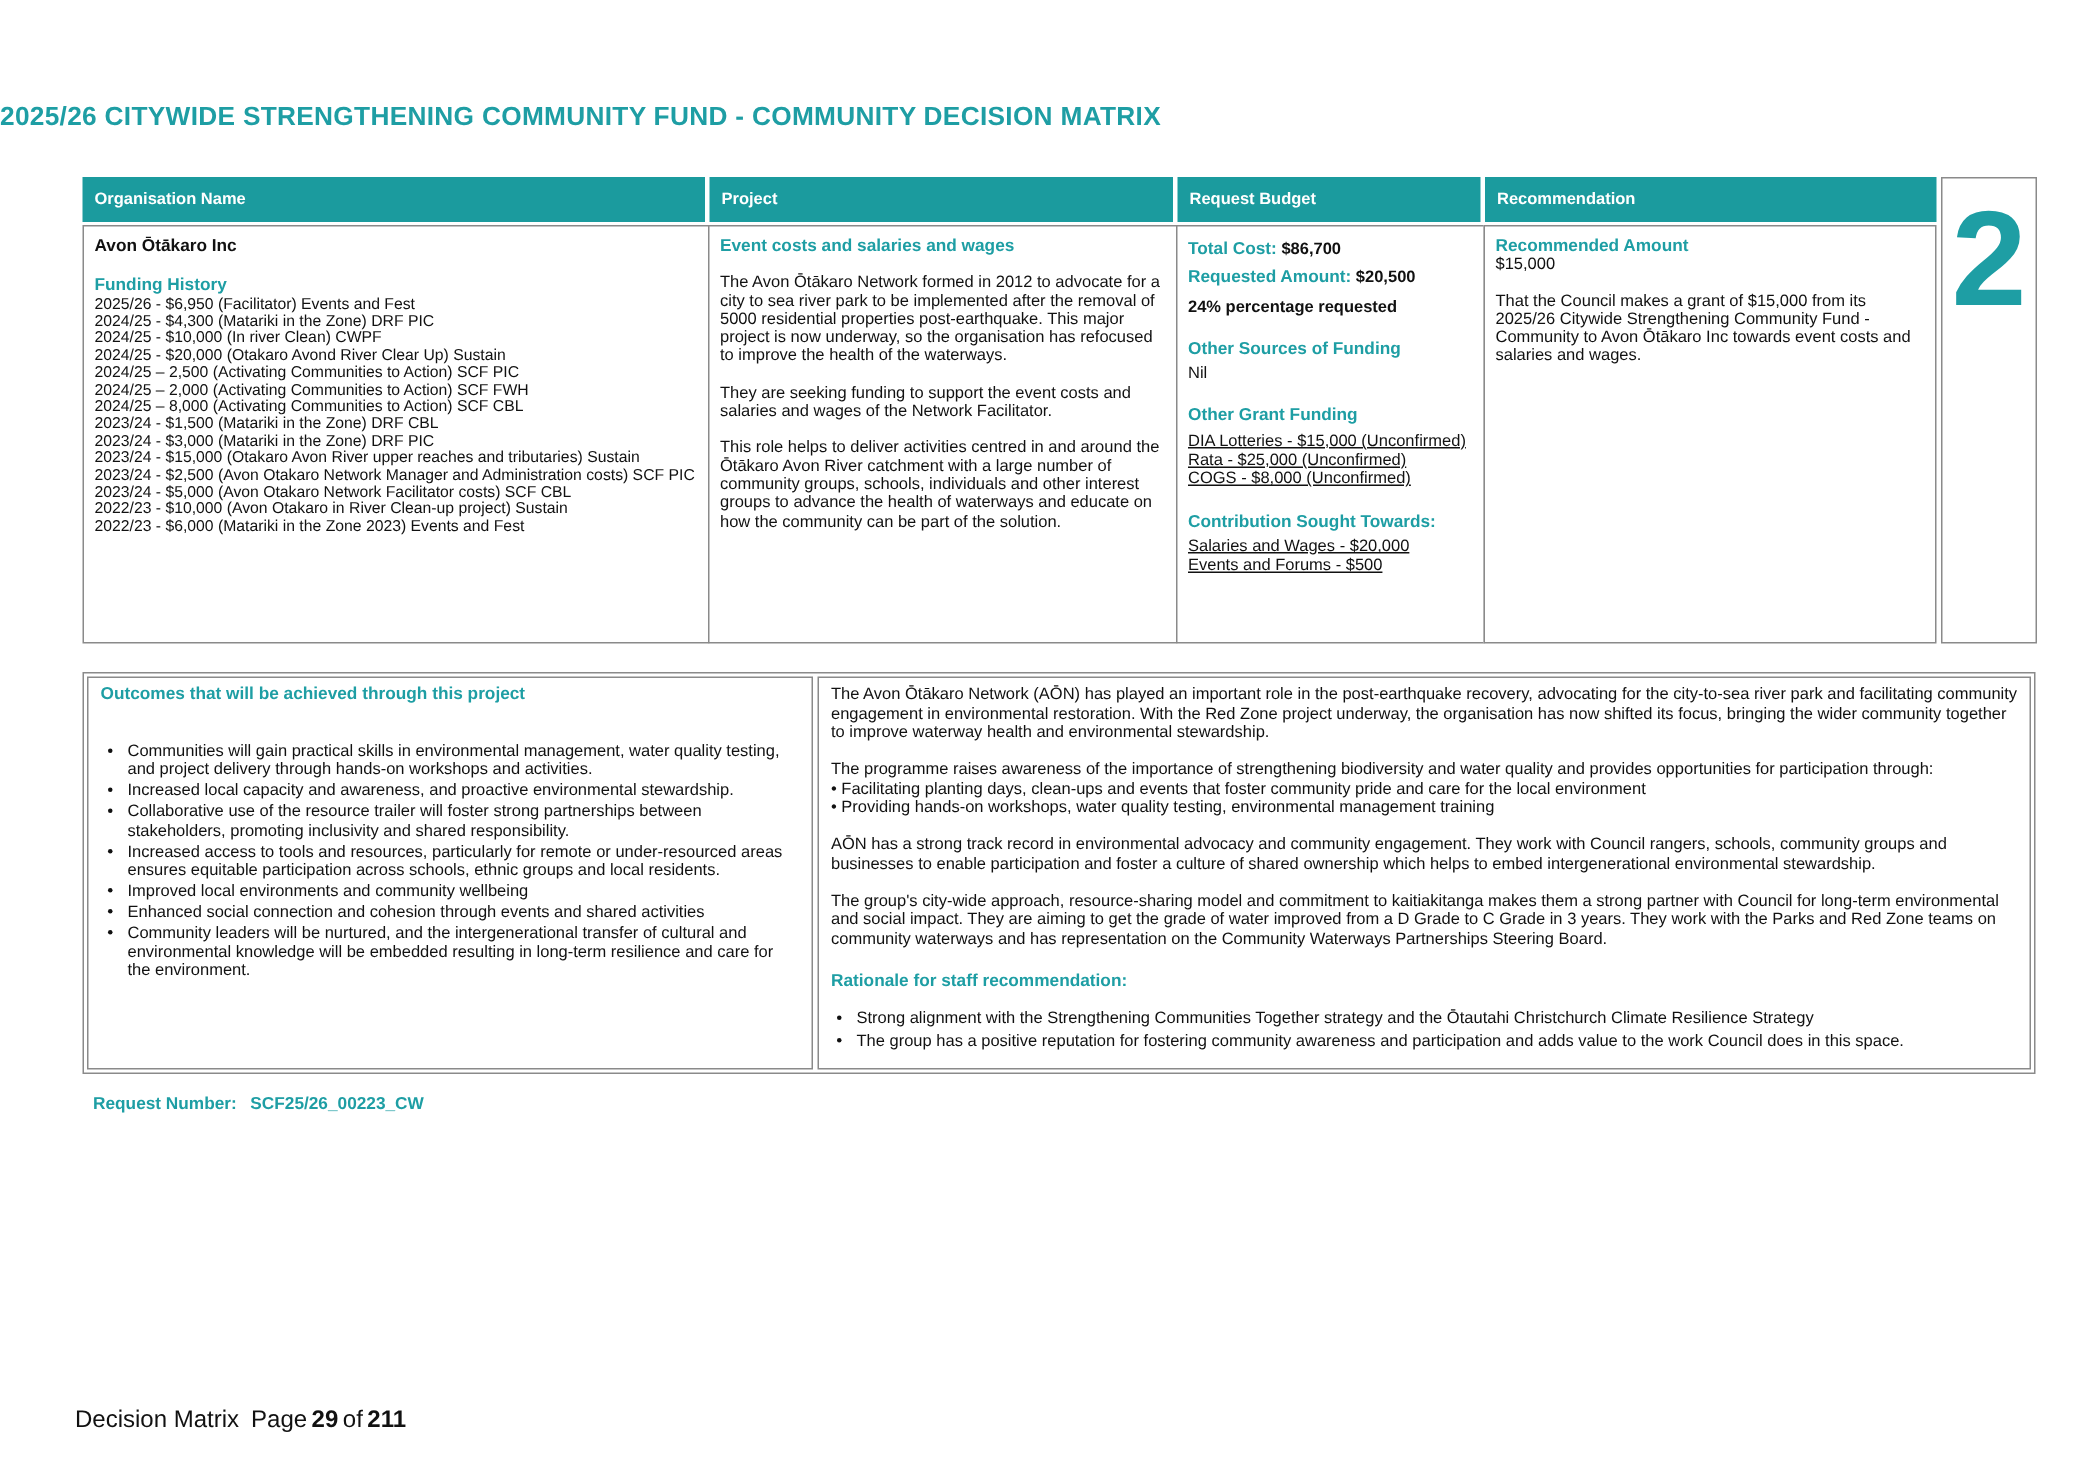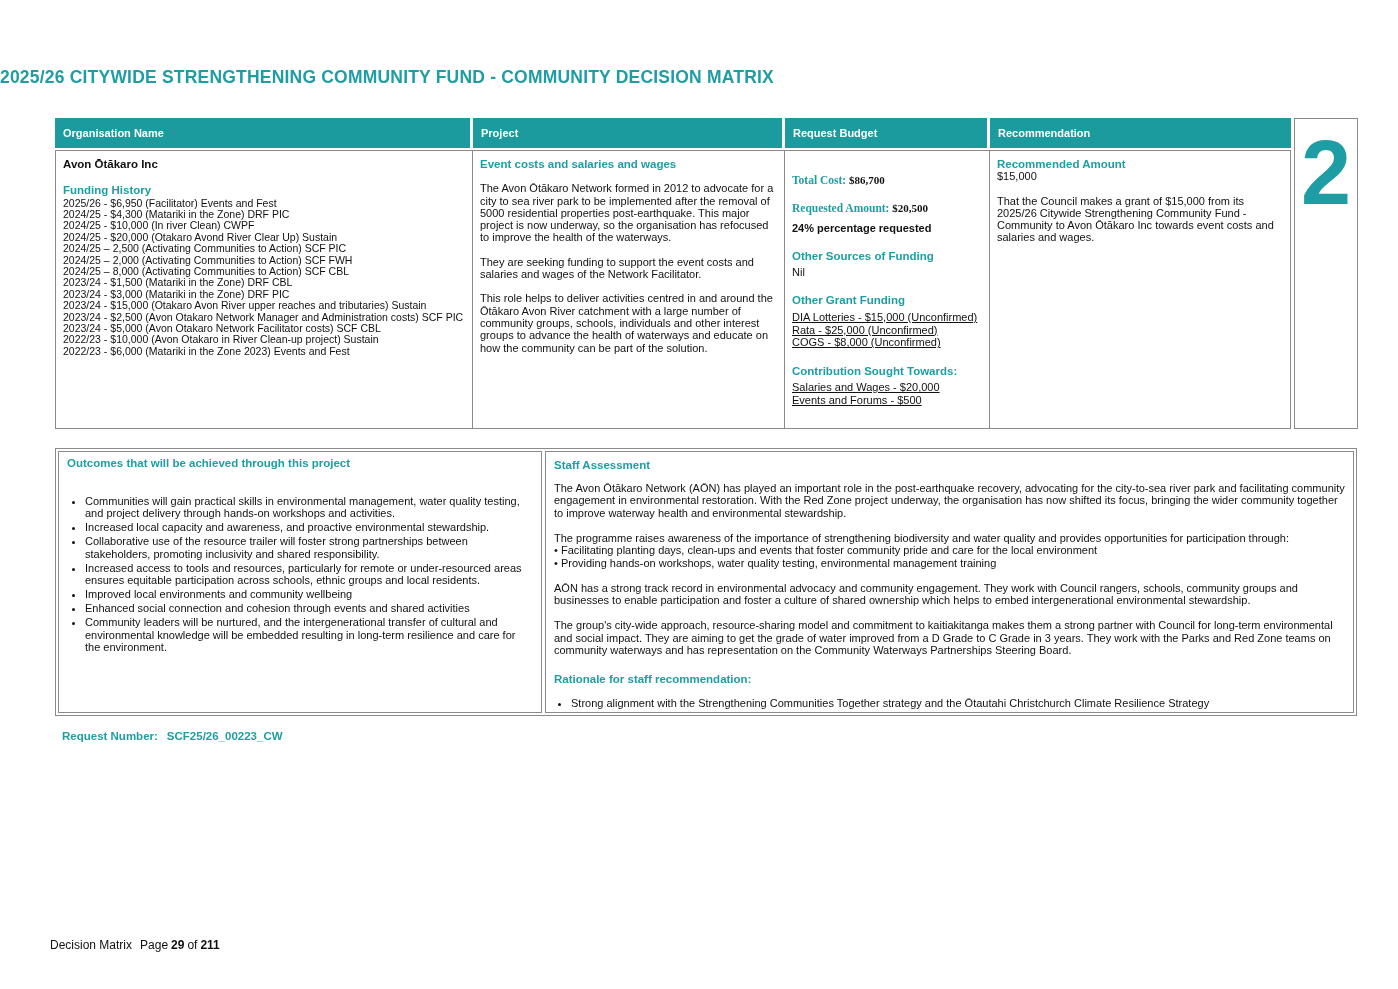--- a/index.html
+++ b/index.html
@@ -61,21 +61,21 @@
   }
 
   .org-name { font-weight: bold; font-size: 11.5px; margin-bottom: 2px; }
   .teal-head { color: var(--teal); font-weight: bold; font-size: 11.5px; }
   .funding-head { margin-top: 14px; }
   .funding-list { font-size: 10.5px; line-height: 11.4px; margin-top: 1px; white-space: nowrap; }
 
   .proj-title { margin-bottom: 12px; }
   .proj-para { margin: 0 0 12px 0; }
 
-  .b-line { margin: 16px 0 7px 0; font-family: Liberation Serif, serif; }
+  .b-line { margin: 2px 0 7px 0; }
   .b-label { color: var(--teal); font-weight: bold; font-size: 11.5px; }
   .b-value { font-weight: bold; }
   .b-bold { font-weight: bold; margin-bottom: 7px; }
   .b-section { margin-top: 16px; margin-bottom: 4px; }
   .b-list div { margin-bottom: 0.5px; text-decoration: underline; }
 
   .rec-amount { margin-bottom: 12px; }
   .rec-text { margin: 0; }
 
   
@@ -96,21 +96,21 @@
   .rationale-head { margin: 16px 0 0 0; }
   .rationale-list { margin: 12px 0 0 0; padding-left: 17px; }
   .rationale-list li { margin-bottom: 2.5px; }
 
   .request {
     position: absolute; left: 62px; top: 730px;
     color: var(--teal); font-weight: bold; font-size: 11.5px;
   }
   .request .req-value { margin-left: 9px; }
 
-  .footer { position: absolute; left: 50px; top: 938px; font-size: 12px; }
+  .footer { position: absolute; left: 50px; top: 938px; font-size: 16px; }
   .footer span { margin-right: 3px; }
   .footer .pg-word { margin-left: 5px; }
   .footer .bold { font-weight: bold; }
 </style>
 </head>
 <body>
 
 <div class="page">
 
   <div class="title">2025/26 CITYWIDE STRENGTHENING COMMUNITY FUND - COMMUNITY DECISION MATRIX</div>
@@ -205,21 +205,20 @@
           <li>Increased local capacity and awareness, and proactive environmental stewardship.</li>
           <li>Collaborative use of the resource trailer will foster strong partnerships between stakeholders, promoting inclusivity and shared responsibility.</li>
           <li>Increased access to tools and resources, particularly for remote or under-resourced areas ensures equitable participation across schools, ethnic groups and local residents.</li>
           <li>Improved local environments and community wellbeing</li>
           <li>Enhanced social connection and cohesion through events and shared activities</li>
           <li>Community leaders will be nurtured, and the intergenerational transfer of cultural and environmental knowledge will be embedded resulting in long-term resilience and care for the environment.</li>
         </ul>
     </div>
 
     <div class="lower-cell assessment-cell">
-      <div class="teal-head sa-title">Staff Assessment</div>
       <div class="sa-paras">
           <div class="sa-para">The Avon Ōtākaro Network (AŌN) has played an important role in the post-earthquake recovery, advocating for the city-to-sea river park and facilitating community engagement in environmental restoration. With the Red Zone project underway, the organisation has now shifted its focus, bringing the wider community together to improve waterway health and environmental stewardship.</div>
           <div class="sa-para">The programme raises awareness of the importance of strengthening biodiversity and water quality and provides opportunities for participation through:
 • Facilitating planting days, clean-ups and events that foster community pride and care for the local environment
 • Providing hands-on workshops, water quality testing, environmental management training</div>
           <div class="sa-para">AŌN has a strong track record in environmental advocacy and community engagement. They work with Council rangers, schools, community groups and businesses to enable participation and foster a culture of shared ownership which helps to embed intergenerational environmental stewardship.</div>
           <div class="sa-para">The group's city-wide approach, resource-sharing model and commitment to kaitiakitanga makes them a strong partner with Council for long-term environmental and social impact. They are aiming to get the grade of water improved from a D Grade to C Grade in 3 years. They work with the Parks and Red Zone teams on community waterways and has representation on the Community Waterways Partnerships Steering Board.</div>
         </div>
       <div class="teal-head rationale-head">Rationale for staff recommendation:</div>
       <ul class="rationale-list">

